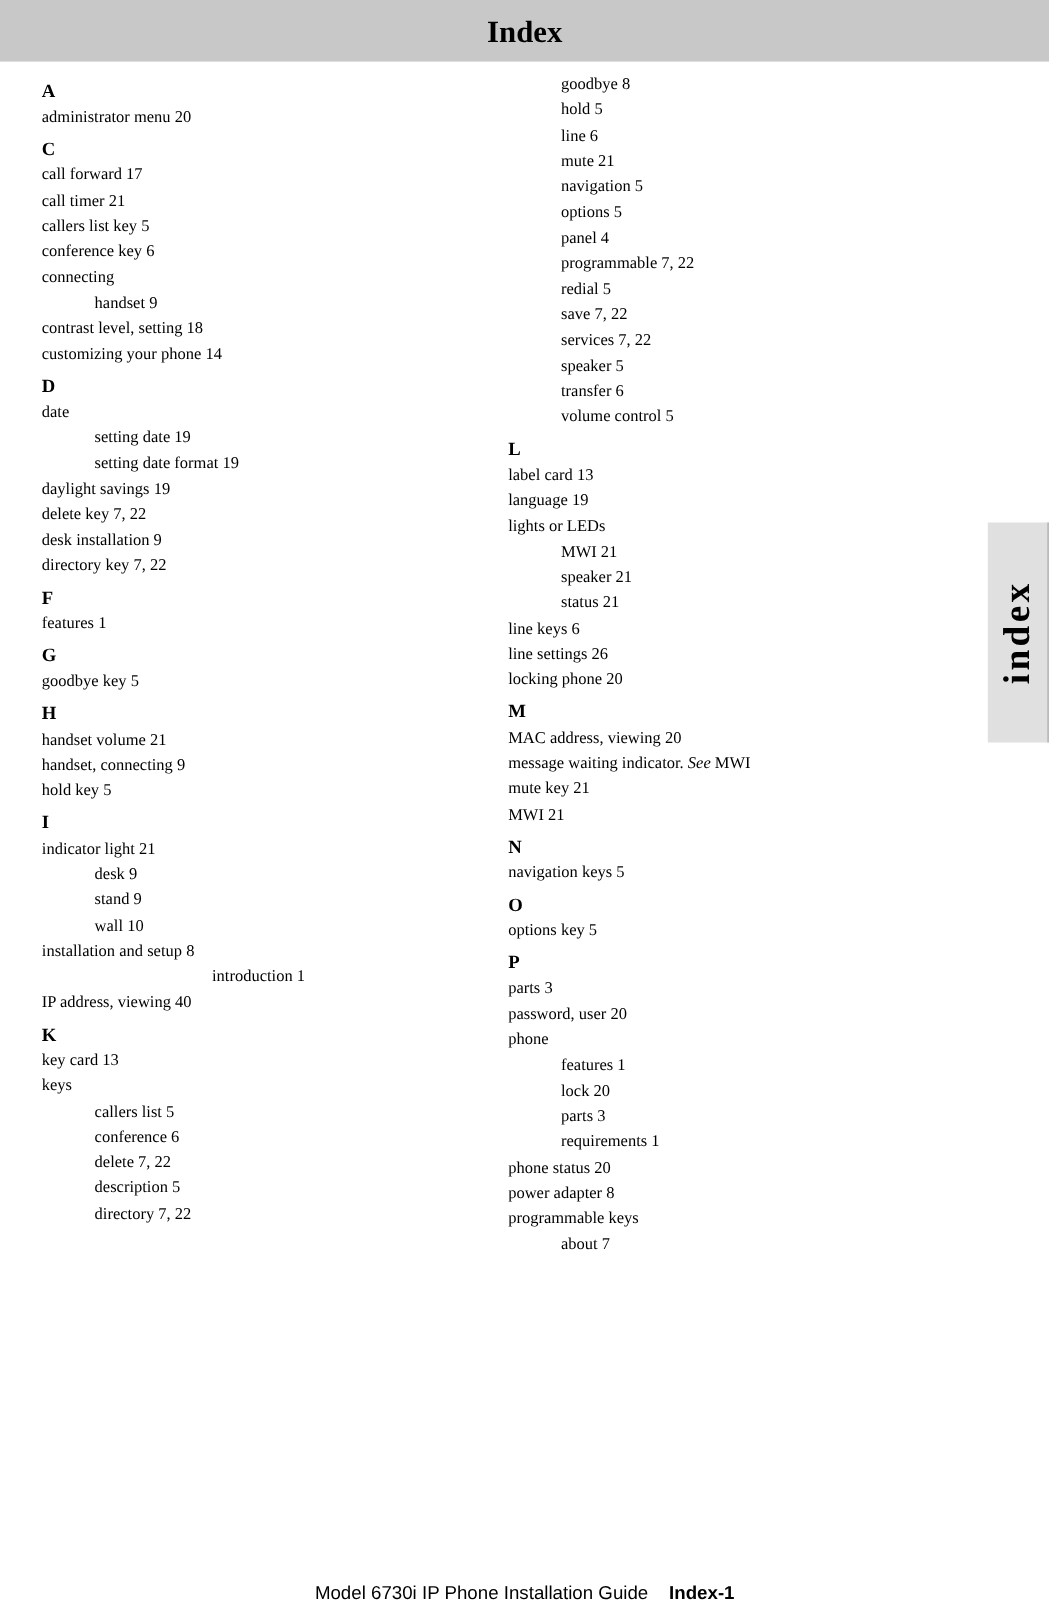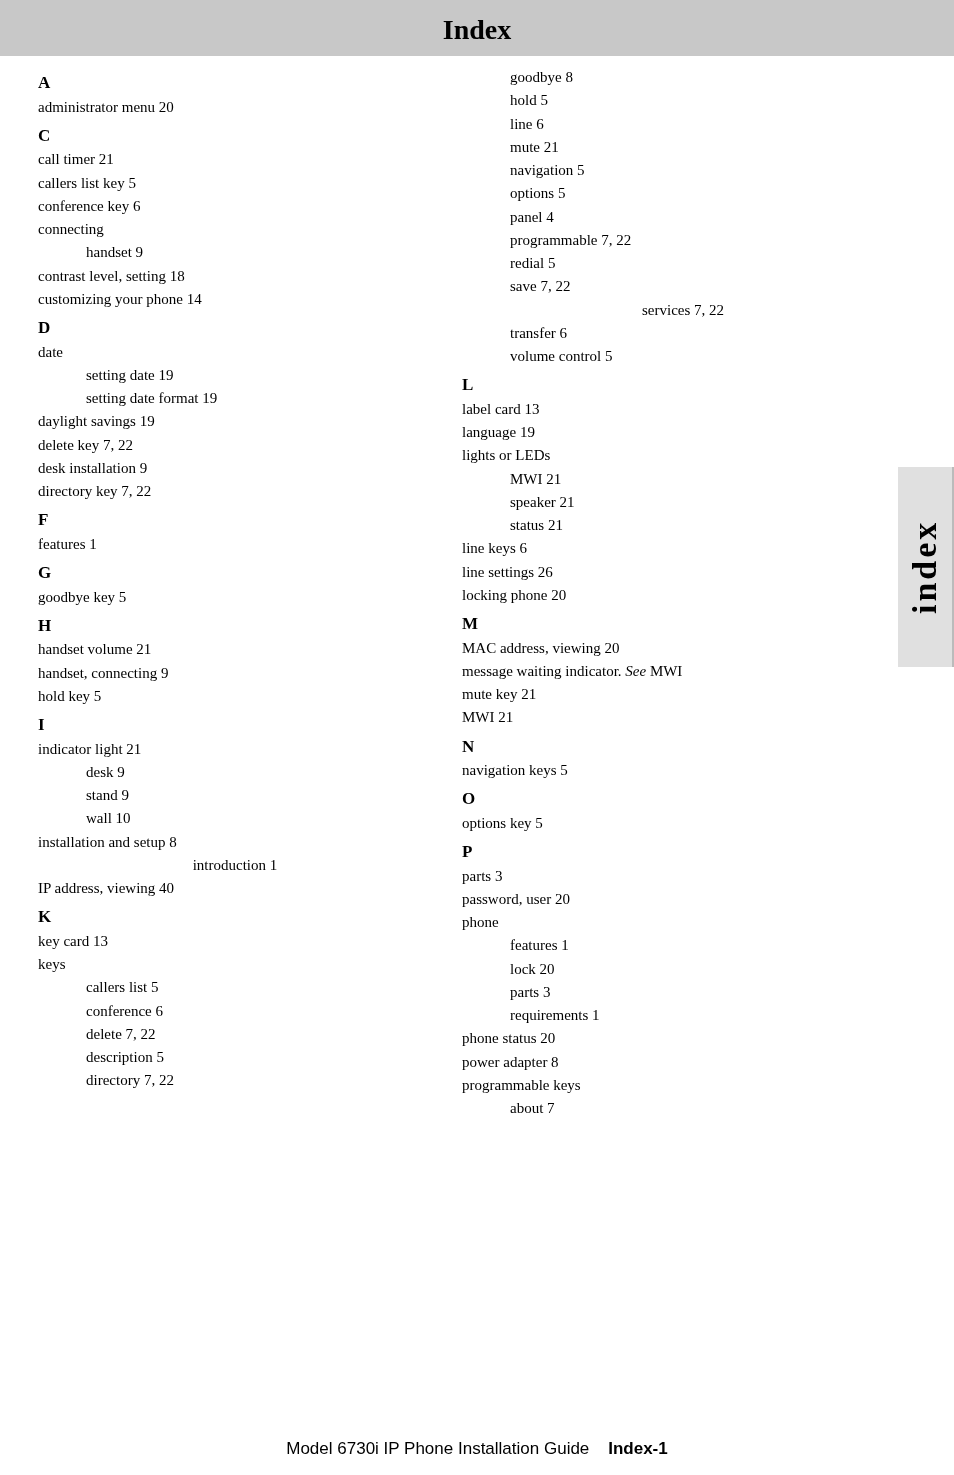--- a/index.html
+++ b/index.html
@@ -29,20 +29,21 @@
 
   <div style="flex:1; padding-right:20px; font-family:'Times New Roman',Times,serif; font-size:15px;">
 
     <div>
       <div style="font-weight:bold; font-size:17px; margin-top:4px; margin-bottom:0px; line-height:1.5;">A</div>
       <div style="line-height:1.55;">administrator menu 20</div>
     </div>
 
     <div>
       <div style="font-weight:bold; font-size:17px; margin-top:4px; line-height:1.5;">C</div>
+      <div style="line-height:1.55;">call forward 17</div>
       <div style="line-height:1.55;">call timer 21</div>
       <div style="line-height:1.55;">callers list key 5</div>
       <div style="line-height:1.55;">conference key 6</div>
       <div style="line-height:1.55;">connecting</div>
       <div style="line-height:1.55; padding-left:48px;">handset 9</div>
       <div style="line-height:1.55;">contrast level, setting 18</div>
       <div style="line-height:1.55;">customizing your phone 14</div>
     </div>
 
     <div>
@@ -103,21 +104,22 @@
       <div style="line-height:1.55; padding-left:48px;">goodbye 8</div>
       <div style="line-height:1.55; padding-left:48px;">hold 5</div>
       <div style="line-height:1.55; padding-left:48px;">line 6</div>
       <div style="line-height:1.55; padding-left:48px;">mute 21</div>
       <div style="line-height:1.55; padding-left:48px;">navigation 5</div>
       <div style="line-height:1.55; padding-left:48px;">options 5</div>
       <div style="line-height:1.55; padding-left:48px;">panel 4</div>
       <div style="line-height:1.55; padding-left:48px;">programmable 7, 22</div>
       <div style="line-height:1.55; padding-left:48px;">redial 5</div>
       <div style="line-height:1.55; padding-left:48px;">save 7, 22</div>
-      <div style="line-height:1.55; padding-left:48px;text-align:center;">services 7, 22</div>
+      <div style="line-height:1.55; padding-left:48px;">services 7, 22</div>
+      <div style="line-height:1.55; padding-left:48px;">speaker 5</div>
       <div style="line-height:1.55; padding-left:48px;">transfer 6</div>
       <div style="line-height:1.55; padding-left:48px;">volume control 5</div>
     </div>
 
     <div>
       <div style="font-weight:bold; font-size:17px; margin-top:4px; line-height:1.5;">L</div>
       <div style="line-height:1.55;">label card 13</div>
       <div style="line-height:1.55;">language 19</div>
       <div style="line-height:1.55;">lights or LEDs</div>
       <div style="line-height:1.55; padding-left:48px;">MWI 21</div>

